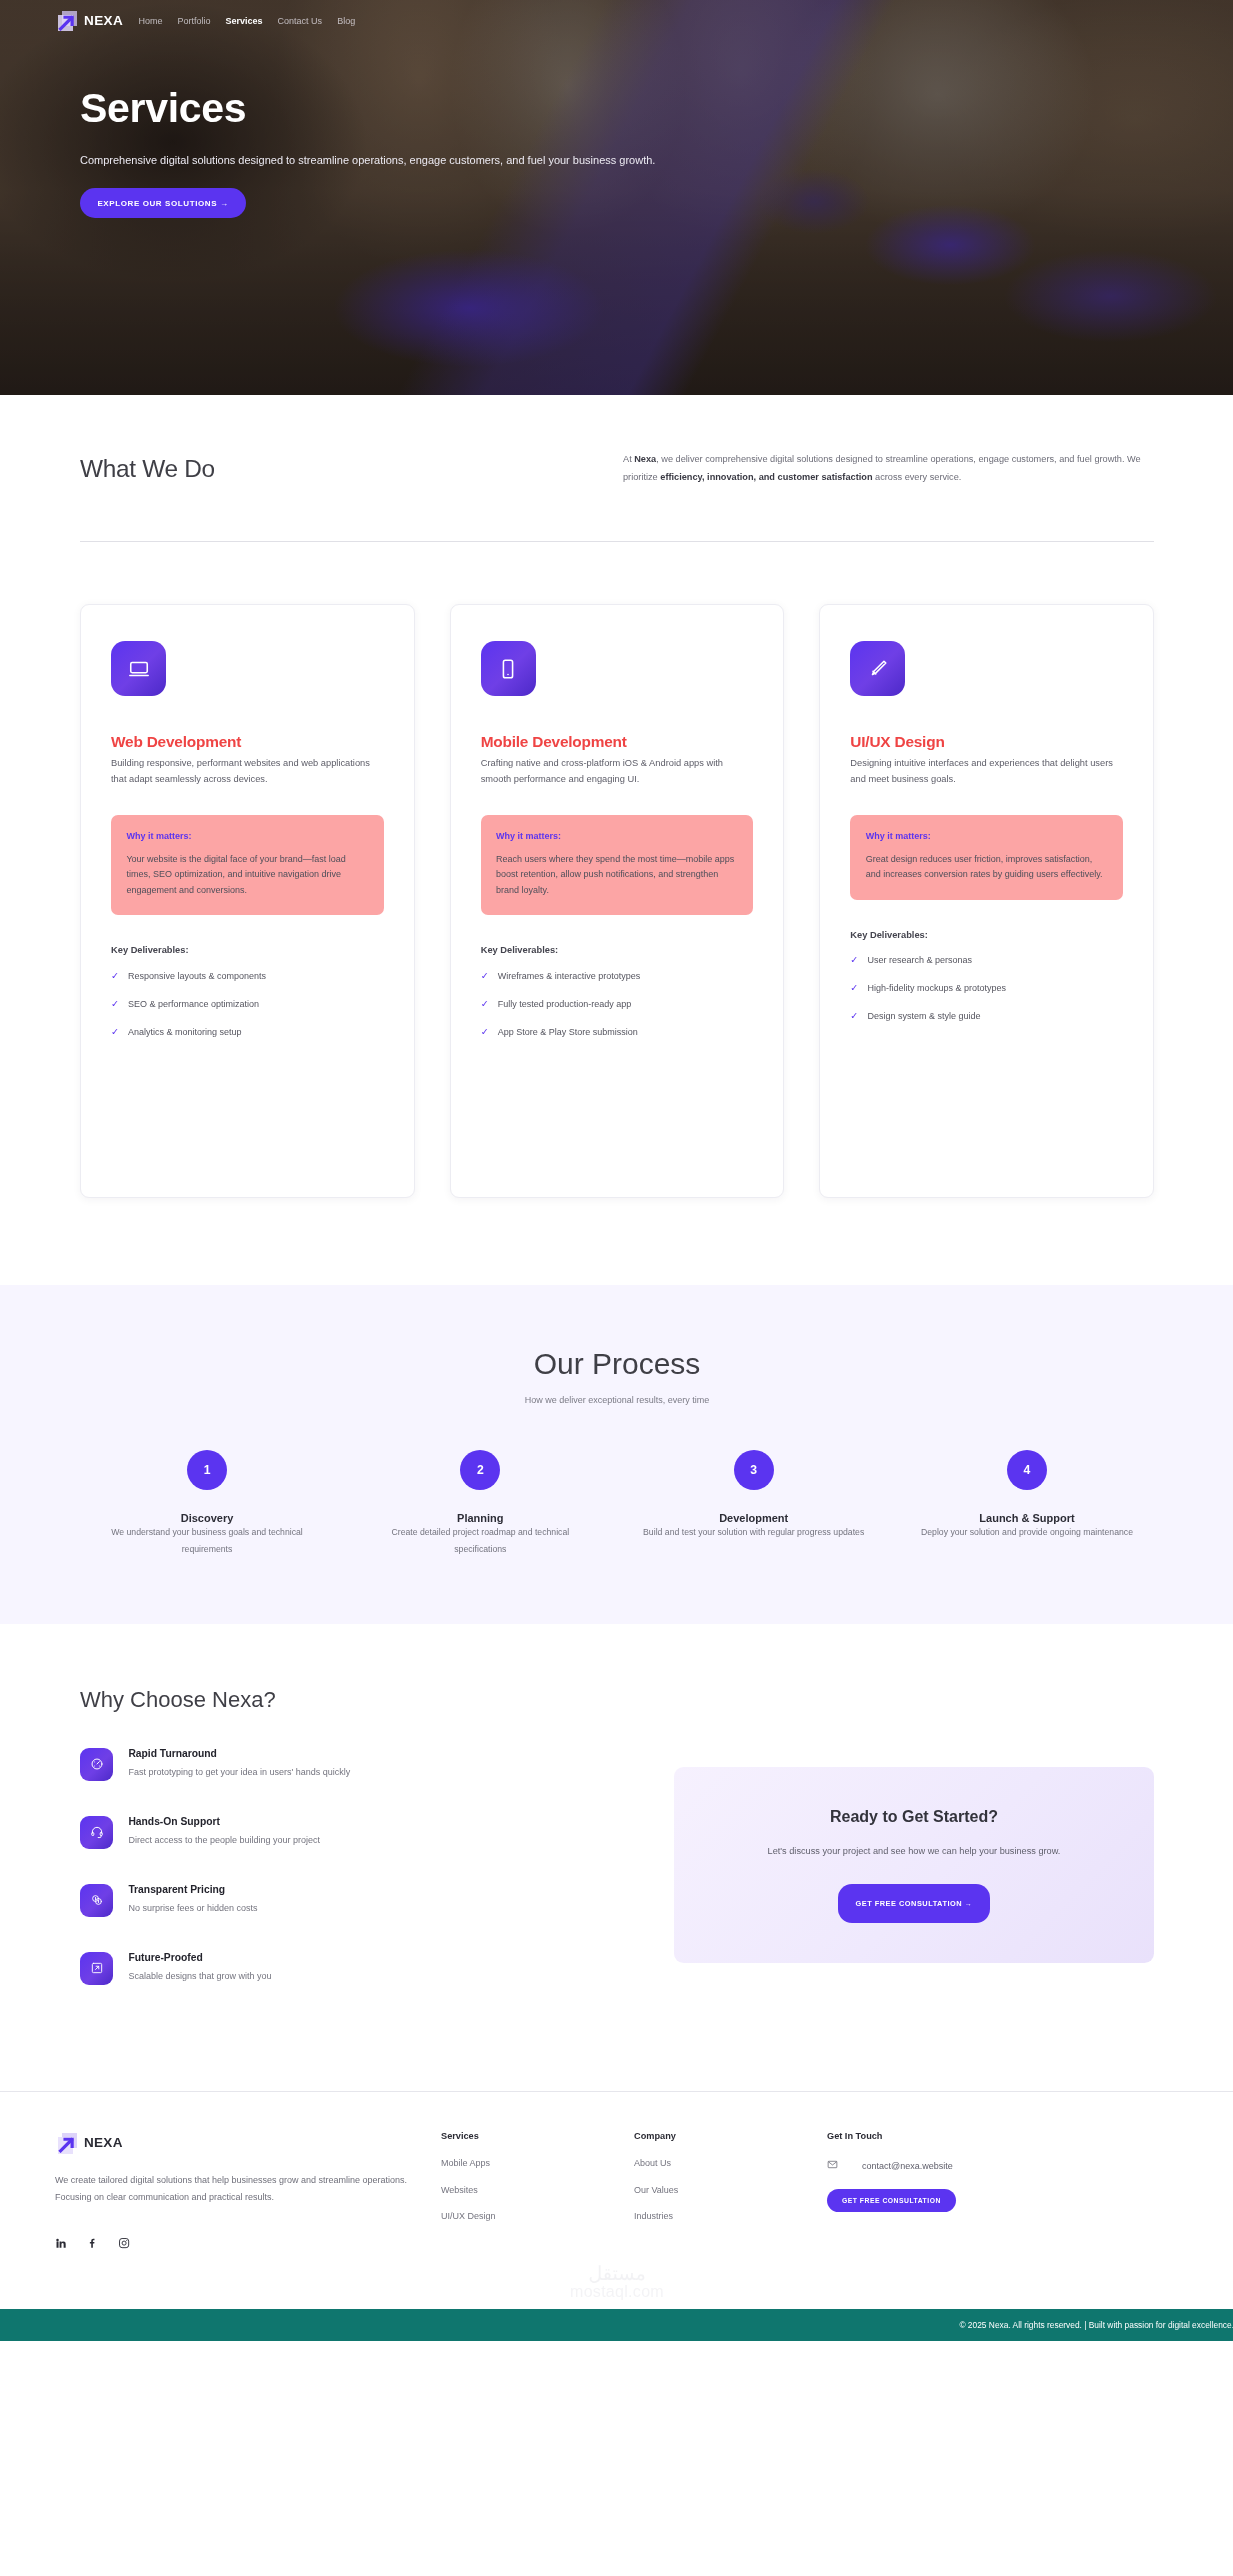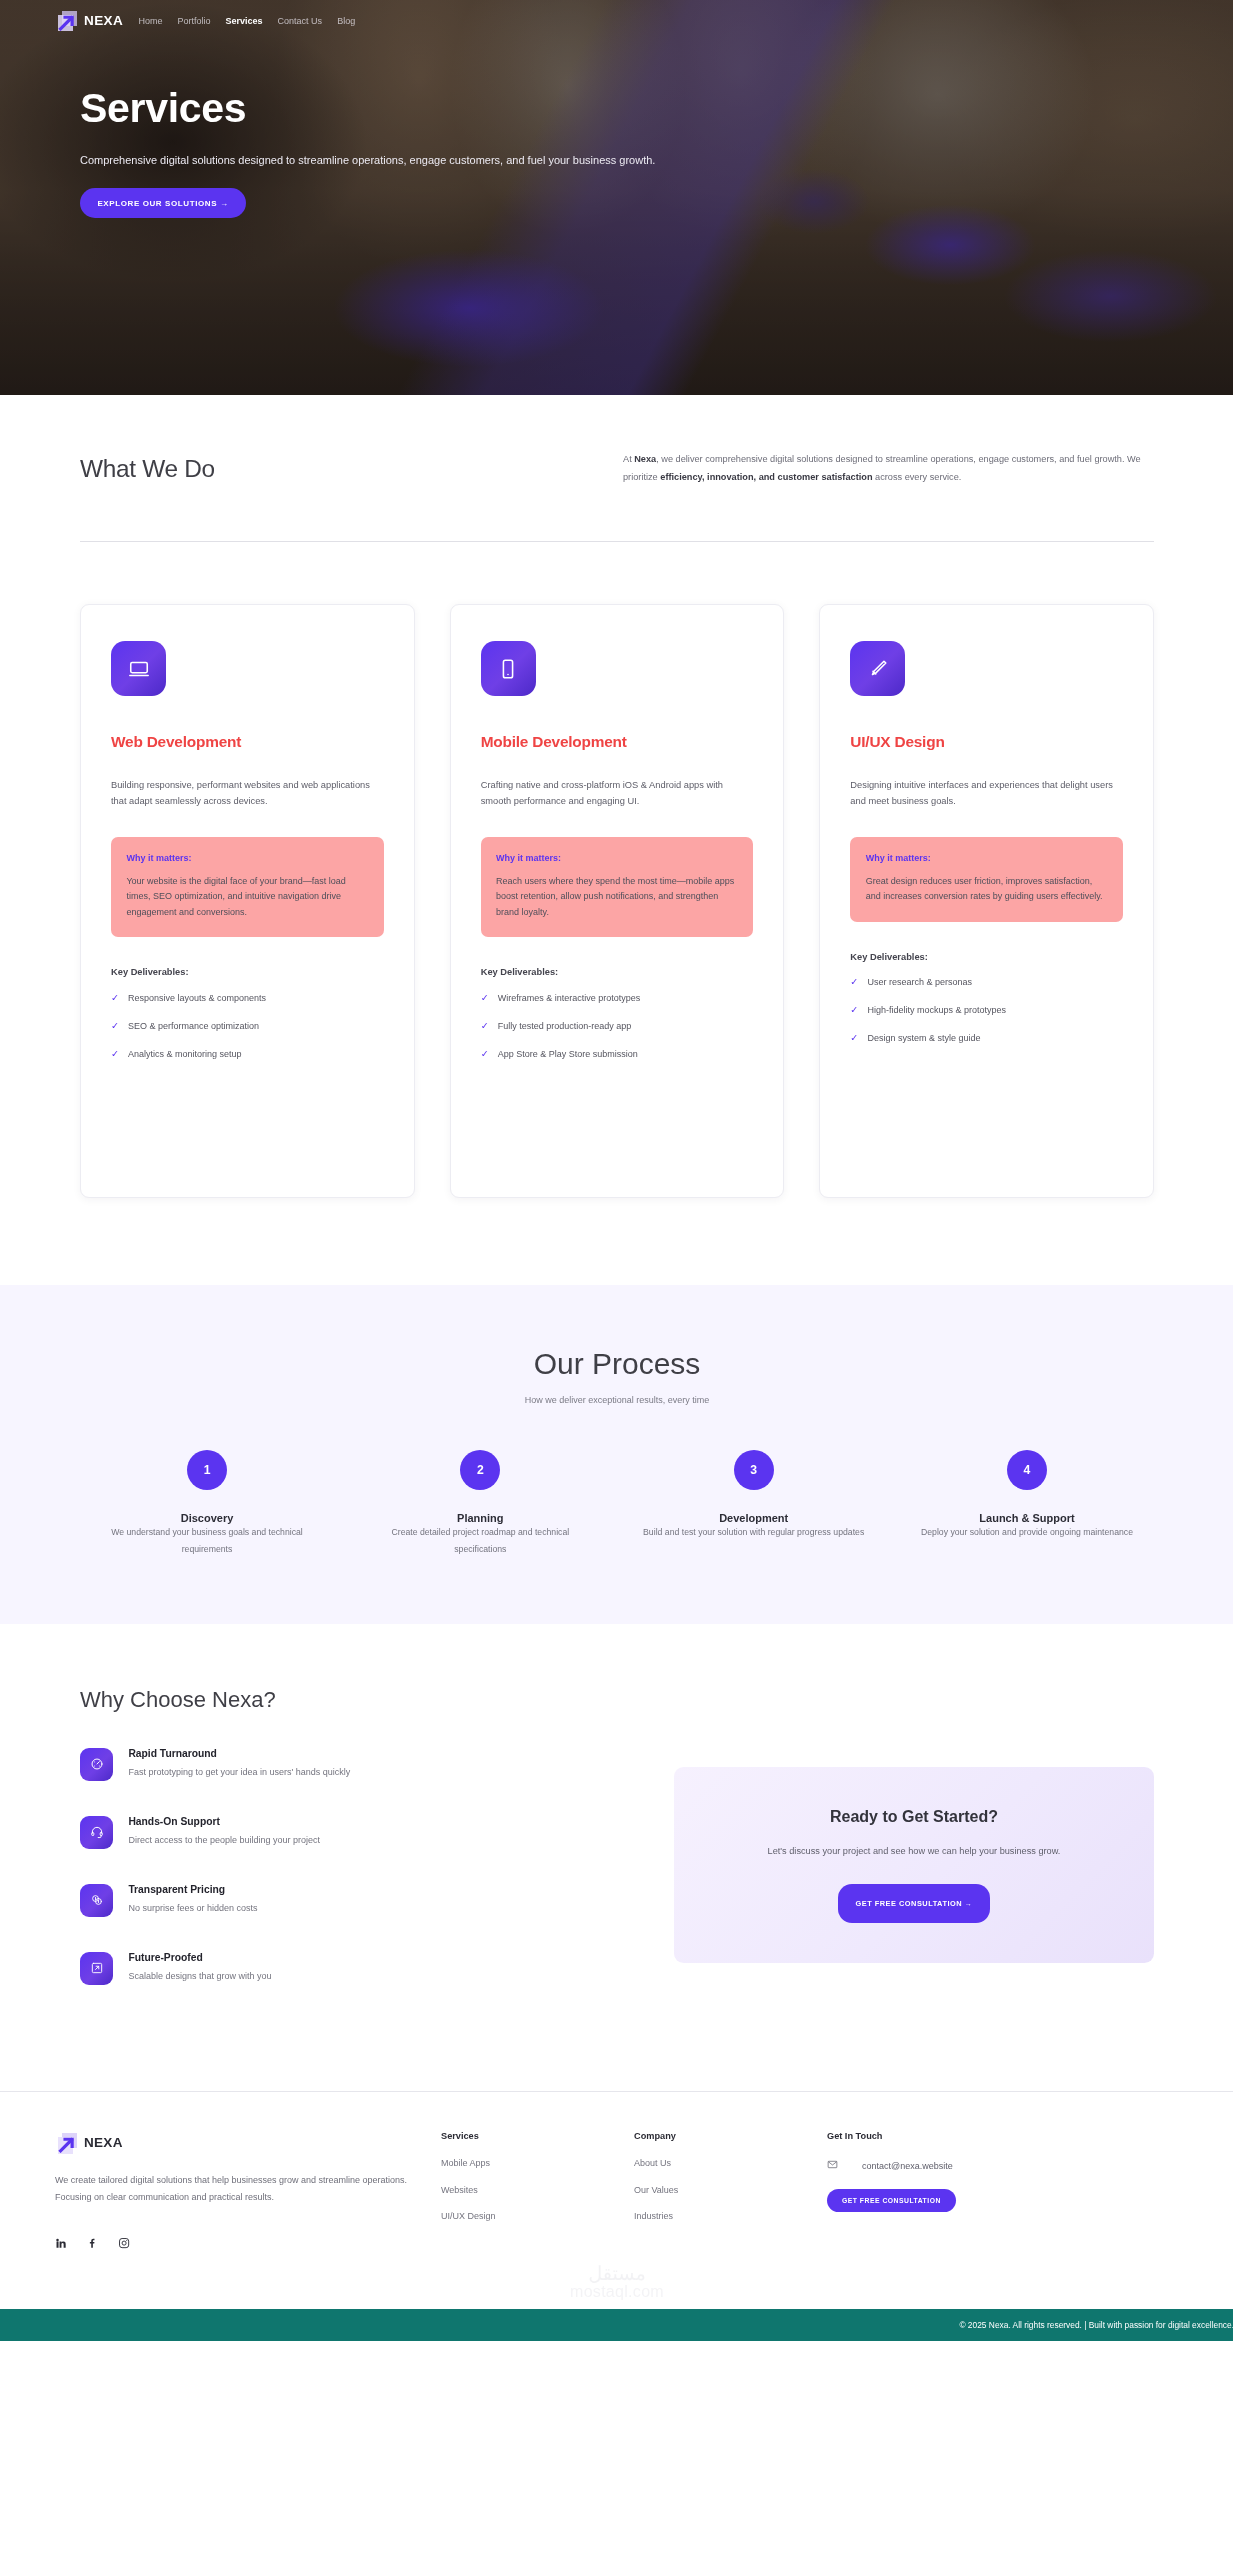--- a/index.html
+++ b/index.html
@@ -90,21 +90,21 @@
     padding: 36px 30px 39px 30px;
     min-height: 594px;
   }
   .card-icon {
     width: 55px; height: 55px; border-radius: 14px;
     background: linear-gradient(135deg, #5b34f0 0%, #6f3fe6 52%, #4c29c8 100%);
     display: flex; align-items: center; justify-content: center;
     margin-bottom: 37px;
   }
   .card-title { font-size: 15.4px; font-weight: 700; color: #ef4444; letter-spacing: -0.2px; }
-  .card-desc { font-size: 9.3px; line-height: 1.72; color: #5d5d68; margin-top: 27px; }
+  .card-desc { font-size: 9.3px; line-height: 1.72; color: #5d5d68; margin-top: 5px; }
   .why-box { background: #fca5a5; border-radius: 7px; padding: 16px 15.4px 17.4px 15.4px; margin-top: 27px; }
   .why-label { color: #5b34f0; font-weight: 700; font-size: 9px; }
   .why-text { font-size: 9px; line-height: 1.72; color: #4f4f5a; margin-top: 10.3px; }
   .kd-label { font-weight: 700; font-size: 9.3px; color: #44444e; margin-top: 30px; }
   .kd-list { list-style: none; margin-top: 15.4px; }
   .kd-item { display: flex; align-items: flex-start; gap: 9px; margin-bottom: 17.4px; font-size: 9px; color: #55555f; }
   .kd-check { color: #5b34f0; font-size: 9.6px; line-height: 1.1; }
 
   
   .process { background: #f7f5ff; margin-top: 87px; padding: 62px 80px 67px 80px; }

